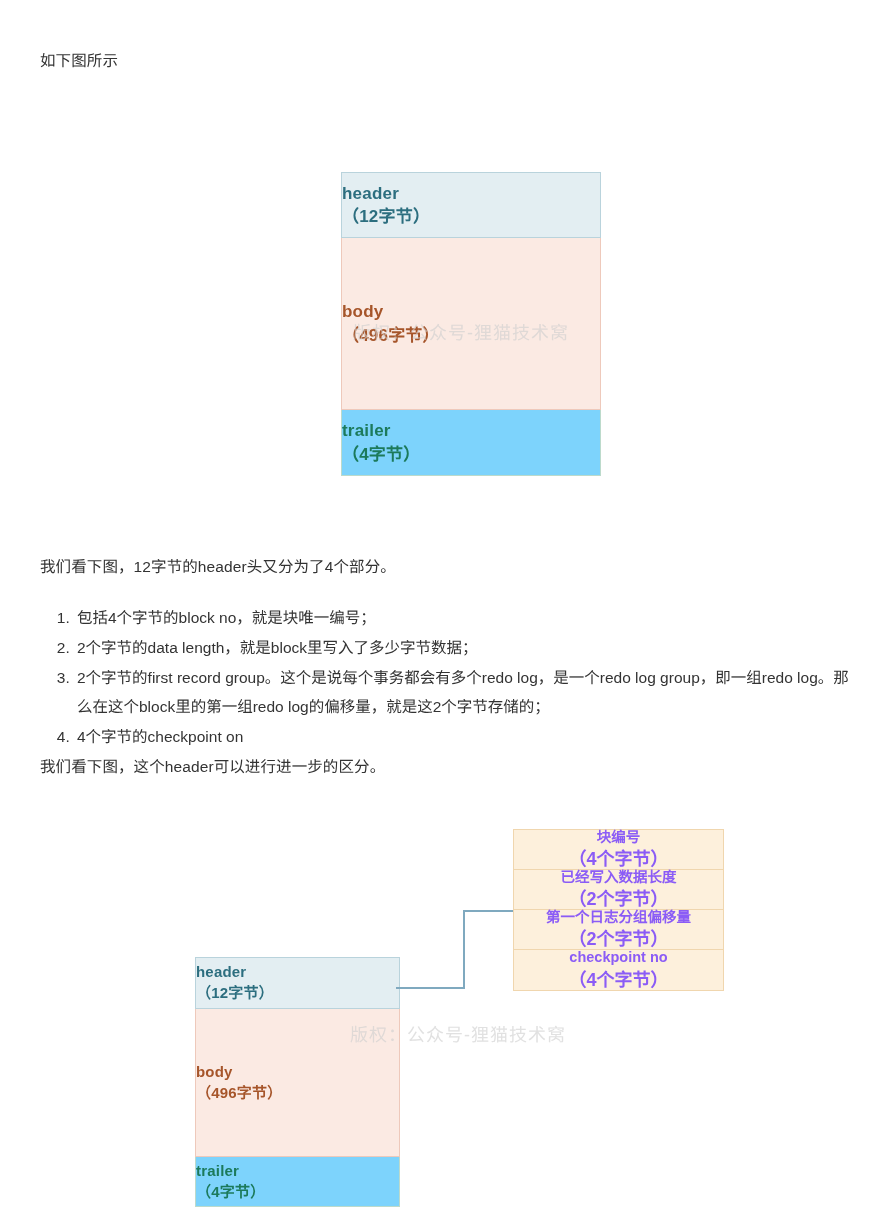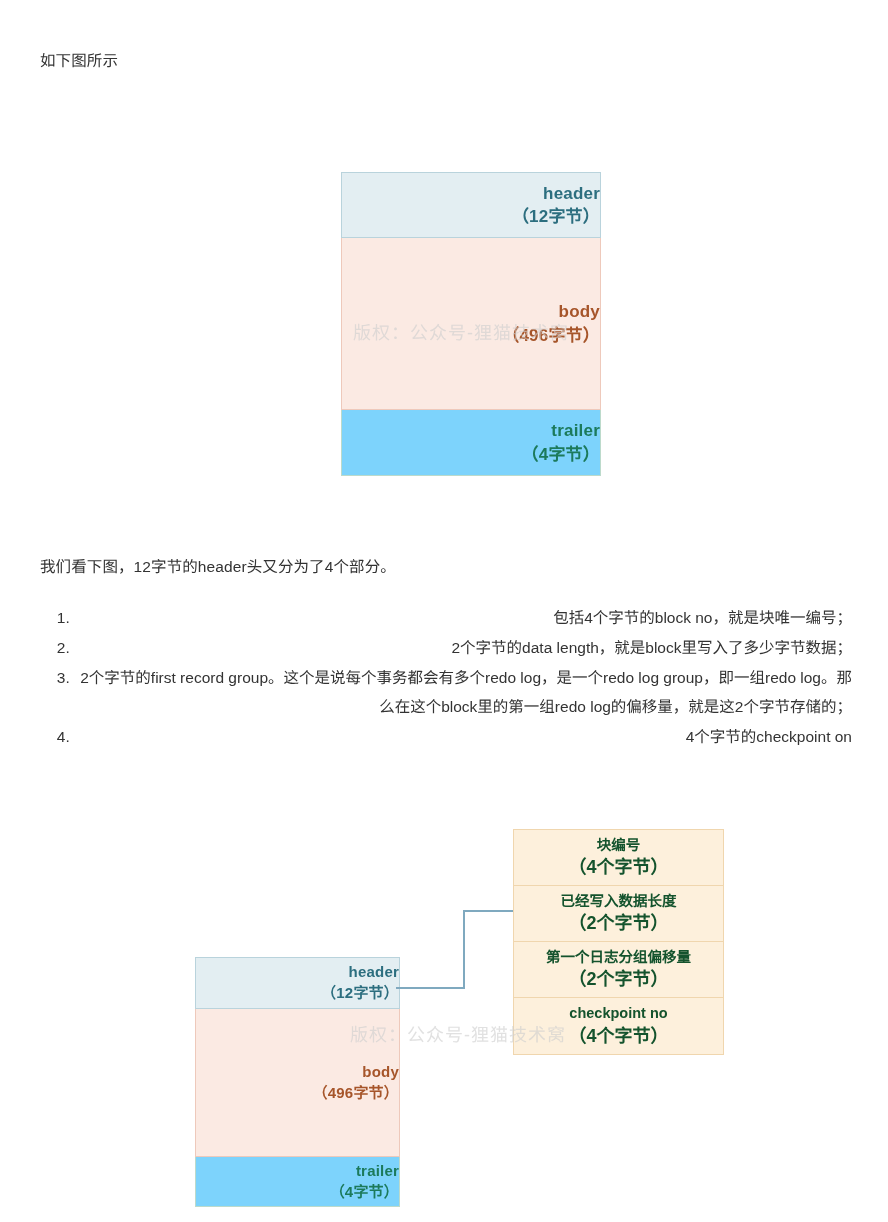--- a/index.html
+++ b/index.html
@@ -38,21 +38,21 @@
   .fig1 {
     position: absolute;
     left: 341px;
     top: 172px;
     width: 260px;
   }
   .blk {
     box-sizing: border-box;
     display: flex;
     flex-direction: column;
-    align-items: flex-end;
+    align-items: flex-start;
     justify-content: center;
     text-align: center;
     line-height: 1.38;
     font-weight: bold;
     letter-spacing: 0.2px;
   }
   .blk .ln1 { font-size: 17px; }
   .blk .ln2 { font-size: 17px; }
 
   .blk-header {
@@ -104,21 +104,20 @@
   ol.steps {
     margin: 22px 0 0 0;
     padding-left: 34px;
     font-size: 15.5px;
     line-height: 29px;
     color: #333333;
   }
   ol.steps li {
     margin: 0 0 1px 0;
     padding-left: 3px;
-    text-align: right;
   }
 
   .para-after { margin: 22px 0 0 0; }
 
   
   .fig2 { position: absolute; left: 0; top: 0; }
 
   .fig2-left {
     position: absolute;
     left: 195px;
@@ -136,29 +135,29 @@
     left: 513px;
     top: 829px;
     width: 211px;
     box-sizing: border-box;
     border: 1px solid #f0d6ae;
   }
   .hrow {
     box-sizing: border-box;
     background: #fdf0dc;
     border-bottom: 1px solid #f0d6ae;
-    color: #14532d;
+    color: #8b5cf6;
     font-weight: bold;
     text-align: center;
     display: flex;
     flex-direction: column;
     align-items: center;
     justify-content: center;
     line-height: 1.4;
-    height: 56px;
+    height: 40px;
   }
   .hrow:last-child { border-bottom: none; }
   .hrow .ln1 { font-size: 14.5px; }
   .hrow .ln2 { font-size: 18px; }
 
   
   .connector {
     position: absolute;
     left: 396px;
     top: 900px;
@@ -197,20 +196,21 @@
 <div class="mid-text">
   <p class="para">我们看下图，12字节的header头又分为了4个部分。</p>
 
   <ol class="steps">
     <li>包括4个字节的block no，就是块唯一编号；</li>
     <li>2个字节的data length，就是block里写入了多少字节数据；</li>
     <li>2个字节的first record group。这个是说每个事务都会有多个redo log，是一个redo log group，即一组redo log。那么在这个block里的第一组redo log的偏移量，就是这2个字节存储的；</li>
     <li>4个字节的checkpoint on</li>
   </ol>
 
+  <p class="para para-after">我们看下图，这个header可以进行进一步的区分。</p>
 </div>
 
 <div class="fig2">
 
   <div class="fig2-left">
     <div class="blk blk-header">
       <span class="ln1">header</span>
       <span class="ln2">（12字节）</span>
     </div>
     <div class="blk blk-body">

